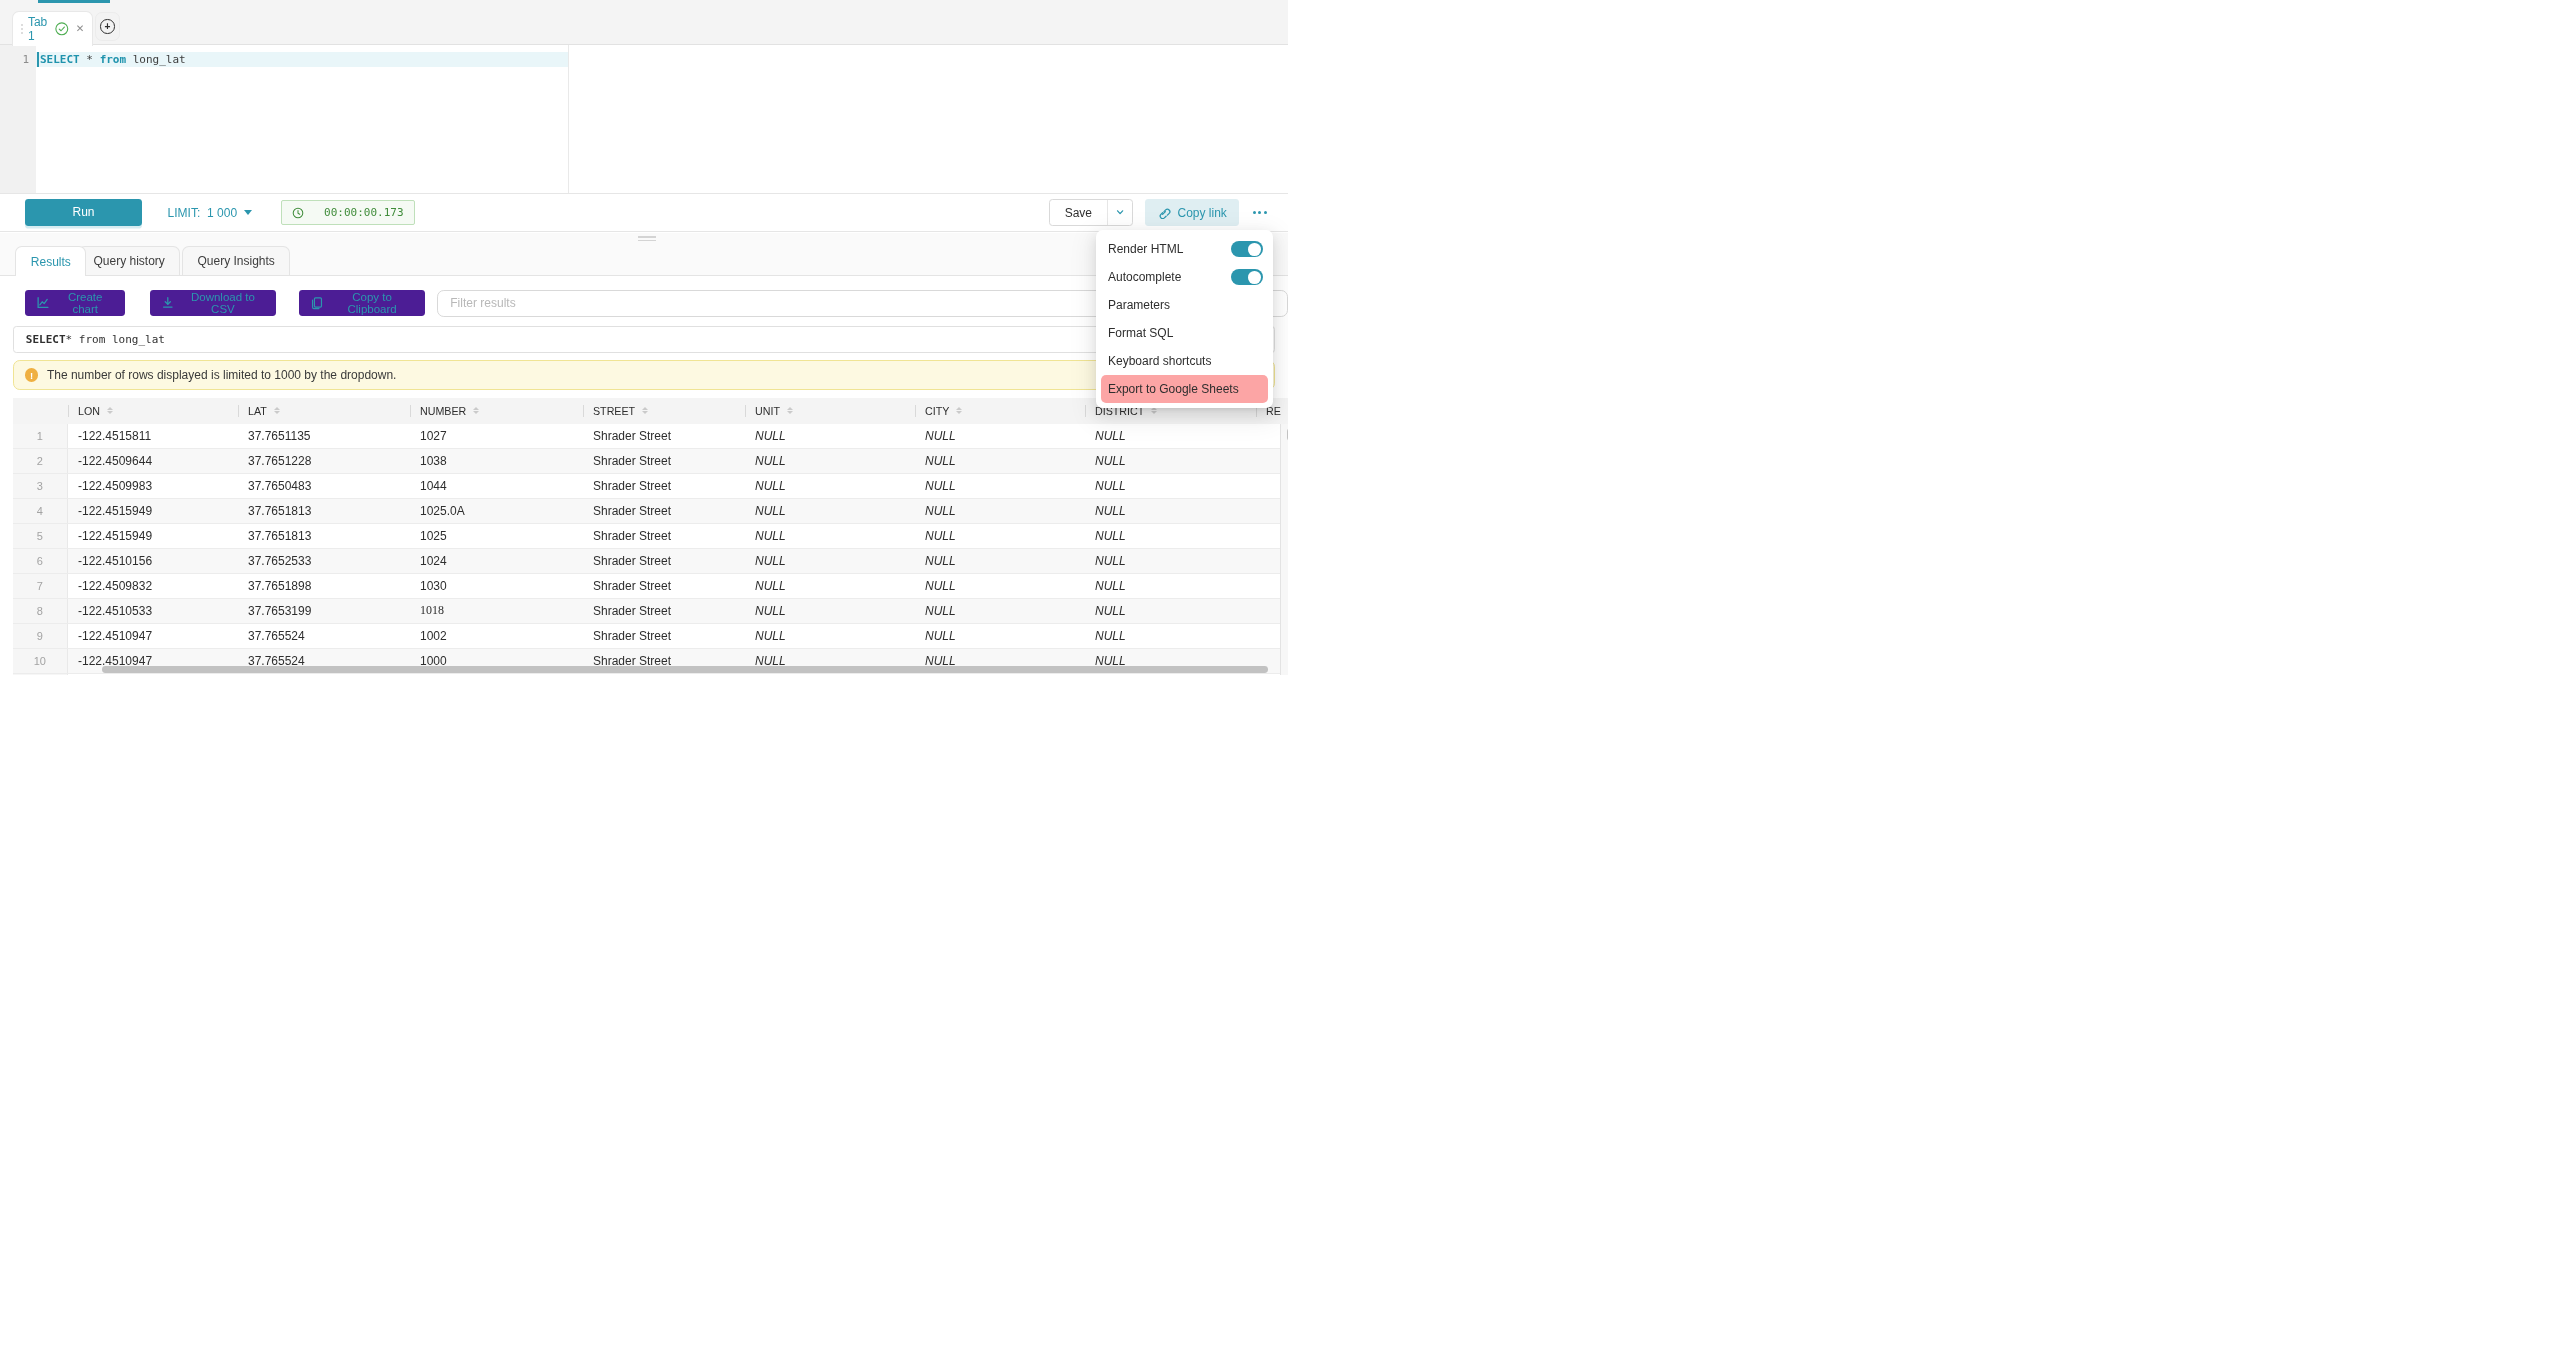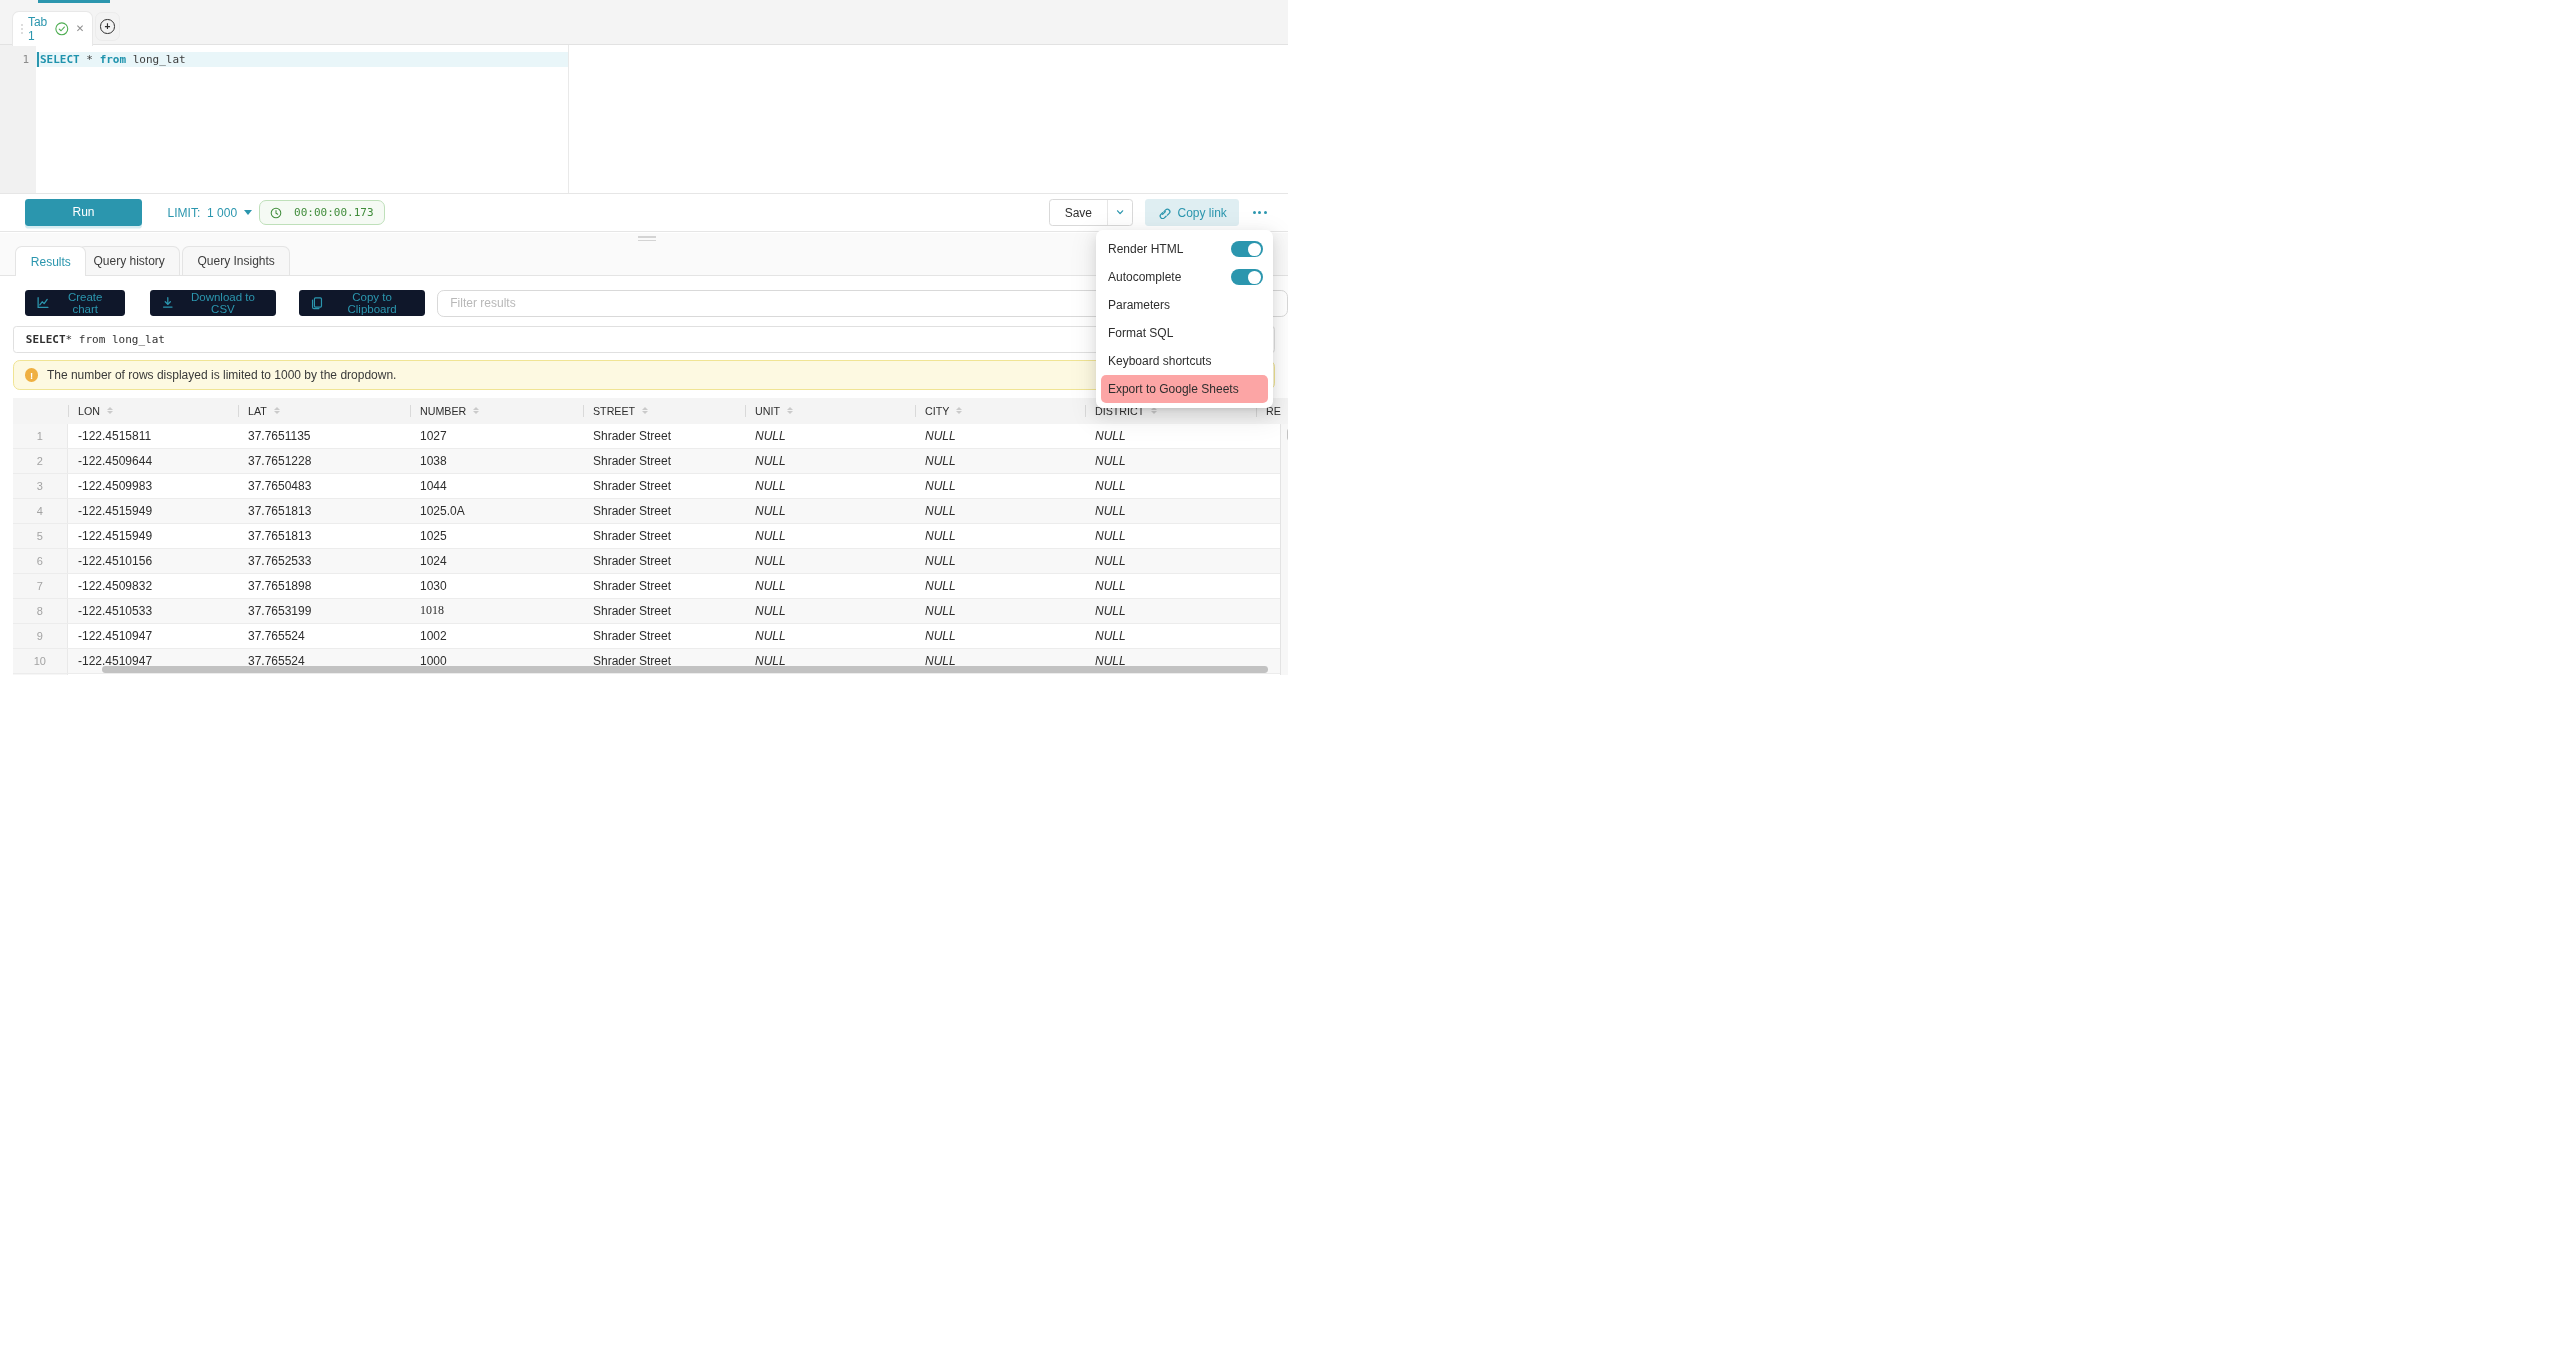--- a/index.html
+++ b/index.html
@@ -33,22 +33,22 @@
   .code-line { position:absolute; top:6.8px; left:40px; font-family:"DejaVu Sans Mono", monospace; font-size:11px; line-height:15.3px; color:#3d3d3d; white-space:pre; }
   .kw { color:#1f93ad; font-weight:bold; }
 
   
   .toolbar { position:absolute; top:193px; left:0; right:0; height:39px; background:#fff;
     border-top:0.9px solid #e6e6e6; border-bottom:0.9px solid #e6e6e6; display:flex; align-items:center; padding:0 19.6px 0 25px; }
   .run-btn { width:117px; height:26.4px; background:#2b96ae; color:#fff; font-size:12px; border:none; border-radius:3.4px;
     box-shadow:0 2.6px 0 #d6ecf1; cursor:pointer; font-family:inherit; }
   .limit { margin-left:25.6px; display:flex; align-items:center; gap:6.8px; color:#2b96ae; font-size:12px; cursor:pointer; }
   .caret-down { width:0; height:0; border-left:4.3px solid transparent; border-right:4.3px solid transparent; border-top:5.1px solid #2b96ae; }
-  .timer { margin-left:7px; height:25.6px; display:flex; align-items:center; gap:12px; padding:0 10.2px;
-    background:#f5faf4; border:0.9px solid #bfe0ba; border-radius:7px; color:#3f8c3a;
+  .timer { margin-left:29px; height:25.6px; display:flex; align-items:center; gap:20px; padding:0 10.2px;
+    background:#f5faf4; border:0.9px solid #bfe0ba; border-radius:2px; color:#3f8c3a;
     font-family:"DejaVu Sans Mono", monospace; font-size:11px; }
   .toolbar-right { margin-left:auto; display:flex; align-items:center; gap:12px; }
   .save-split { display:flex; height:27px; border:0.9px solid #d9d9d9; border-radius:3.4px; background:#fff; overflow:hidden; }
   .save-main { padding:0 14.5px; display:flex; align-items:center; font-size:12px; color:#303030; cursor:pointer; }
   .save-caret { width:25.6px; display:flex; align-items:center; justify-content:center; border-left:0.9px solid #e6e6e6; cursor:pointer; }
   .copylink-btn { height:27px; display:flex; align-items:center; gap:6.8px; padding:0 12px; background:#dfeef2;
     border:none; border-radius:3.4px; color:#2b96ae; font-size:12px; cursor:pointer; font-family:inherit; }
   .more-btn { display:flex; gap:2.6px; padding:5.1px 1.7px; cursor:pointer; }
   .more-btn i { width:3px; height:3px; border-radius:50%; background:#2b96ae; }
 
@@ -56,21 +56,21 @@
   .south-head { position:absolute; top:233px; left:0; right:0; height:43px; background:#fafafa; }
   .south-border { position:absolute; top:275px; left:0; right:0; height:0.9px; background:#e4e4e4; }
   .drag-handle { position:absolute; top:3.4px; left:638px; display:flex; flex-direction:column; gap:1.7px; cursor:row-resize; }
   .drag-handle i { width:18px; height:1.7px; background:#d4d4d4; }
   .rtab { position:absolute; top:246px; height:29px; border:0.9px solid #e4e4e4; border-bottom:none; border-radius:6.8px 6.8px 0 0;
     background:#f7f7f7; display:flex; align-items:center; padding:0 14.5px; font-size:12px; color:#3d3d3d; cursor:pointer; }
   .rtab.active { background:#fff; color:#2b96ae; height:30px; z-index:3; }
 
   
   .actions-row { position:absolute; top:286px; left:0; right:0; height:34px; display:flex; align-items:center; padding-left:25px; }
-  .act-btn { height:25.6px; display:flex; align-items:center; gap:6.8px; padding:0 11px; background:#0f172a; border:none;
+  .act-btn { height:25.6px; display:flex; align-items:center; gap:6.8px; padding:0 11px; background:#4c1d95; border:none;
     border-radius:3.4px; color:#2b96ae; font-size:11.5px; cursor:pointer; font-family:inherit; }
   .filter-input { height:27px; width:894px; border:0.9px solid #d9d9d9; border-radius:6.8px; padding:0 12px; font-size:12px;
     font-family:Liberation Sans, sans-serif; color:#2e2e2e; outline:none; }
   .filter-input::placeholder { color:#b8b8b8; }
 
   
   .query-bar { position:absolute; top:326px; left:12.8px; width:1262px; height:27px; border:0.9px solid #e0e0e0; border-radius:3.4px;
     display:flex; align-items:center; padding:0 12px; font-family:"DejaVu Sans Mono", monospace; font-size:11px; color:#303030; }
   .query-bar b { font-weight:bold; }
 

